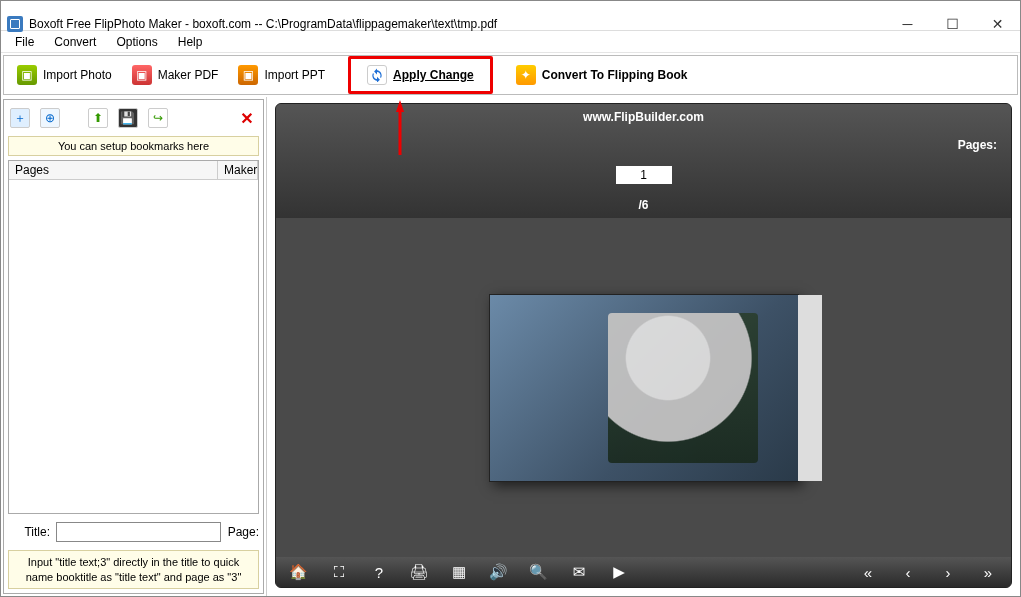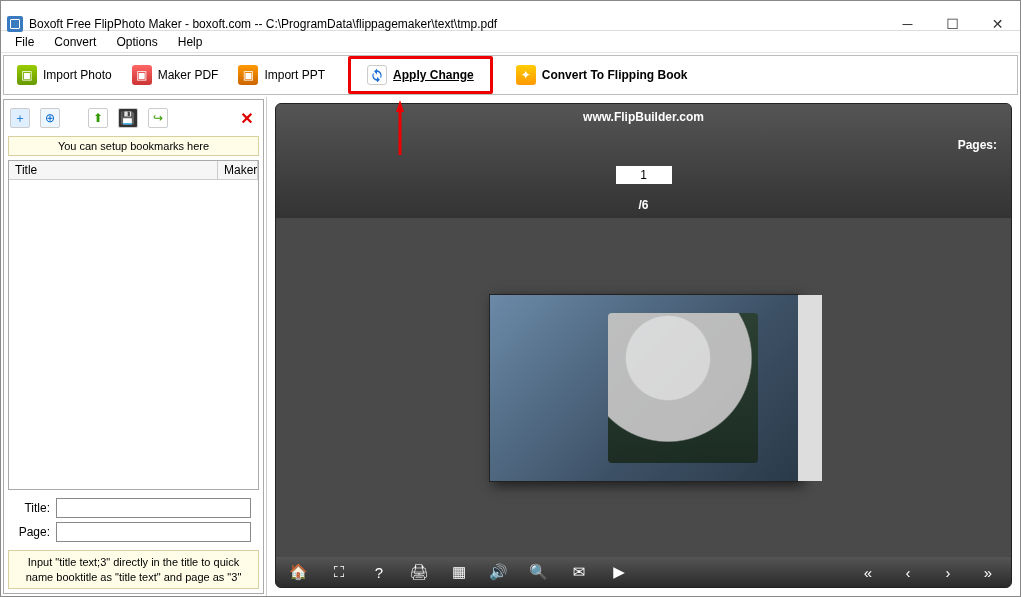--- a/index.html
+++ b/index.html
@@ -39,21 +39,21 @@
 .bm-ico.up{color:#390;}
 .bm-ico.save{background:#333;color:#fff;}
 .bm-ico.exp{color:#390;}
 .bm-ico.del{color:#d00;border:none;font-weight:bold;font-size:16px;}
 .bm-hint { background:#fffde8; border:1px solid #d8d0a0; font-size:11px; text-align:center; padding:3px; }
 .bm-table { border:1px solid #aaa; flex:1; font-size:12px; display:flex; flex-direction:column; }
 .bm-table .hdr { display:flex; background:#f6f6f6; border-bottom:1px solid #ccc;}
 .bm-table .hdr div { padding:2px 6px; border-right:1px solid #ccc; }
 .bm-table .hdr .c1{flex:1;} .bm-table .hdr .c2{width:40px;}
 .bm-table .rows { flex:1; background:#fff; }
-.bm-inputs { display:flex; flex-direction:column; gap:4px; padding:4px 8px; font-size:12px;}
+.bm-inputs { display:flex; flex-direction:row; gap:4px; padding:4px 8px; font-size:12px;}
 .bm-inputs .row{display:flex;align-items:center;gap:6px;}
 .bm-inputs .row label{width:34px;text-align:right;}
 .bm-inputs .row input{flex:1;border:1px solid #888;height:20px;padding:0 4px;font-size:12px;}
 .bm-help { background:#fffde8; border:1px solid #d8d0a0; font-size:11px; text-align:center; padding:4px; line-height:1.3;}
 
 .preview { flex:1; padding:6px 8px 8px 8px; display:flex; }
 .preview-frame { flex:1; background:#444; border-radius:6px; border:1px solid #222; display:flex; flex-direction:column; overflow:hidden; box-shadow:0 0 4px rgba(0,0,0,.4) inset;}
 .pv-top { background:linear-gradient(#555,#333); color:#fff; font-size:12px; display:flex; align-items:center; gap:14px; padding:6px 14px; font-weight:bold;flex-direction:column;}
 .pv-top .pages-label{margin-left:auto;}
 .pv-top input { width:56px; text-align:center; border:none; background:#fff; height:18px; font-size:12px;}
@@ -136,21 +136,21 @@
         <div style="width:8px"></div>
         <div class="bm-ico up">⬆</div>
         <div class="bm-ico save">💾</div>
         <div class="bm-ico exp">↪</div>
         <div style="flex:1"></div>
         <div class="bm-ico del">✕</div>
       </div>
       <div class="bm-hint">You can setup bookmarks here</div>
       <div class="bm-table">
         <div class="hdr">
-          <div class="c1">Title</div>
+          <div class="c1">Pages</div>
           <div class="c2">Maker</div>
         </div>
         <div class="rows"></div>
       </div>
       <div class="bm-inputs">
         <div class="row">
           <label>Title:</label>
           <input type="text" value="" style="">
         </div>
         <div class="row">

